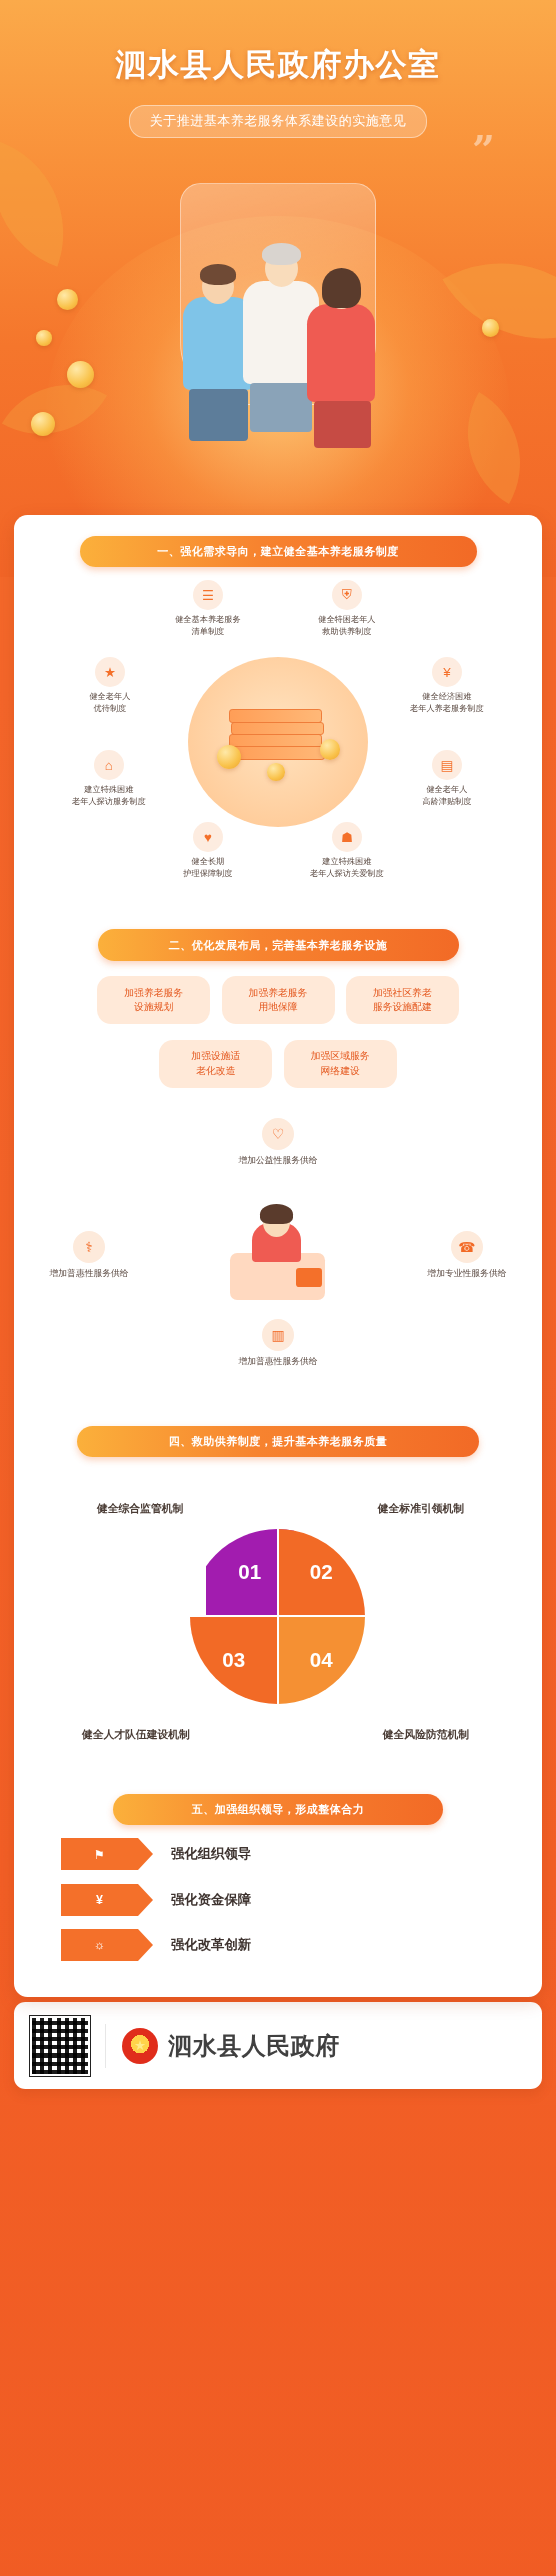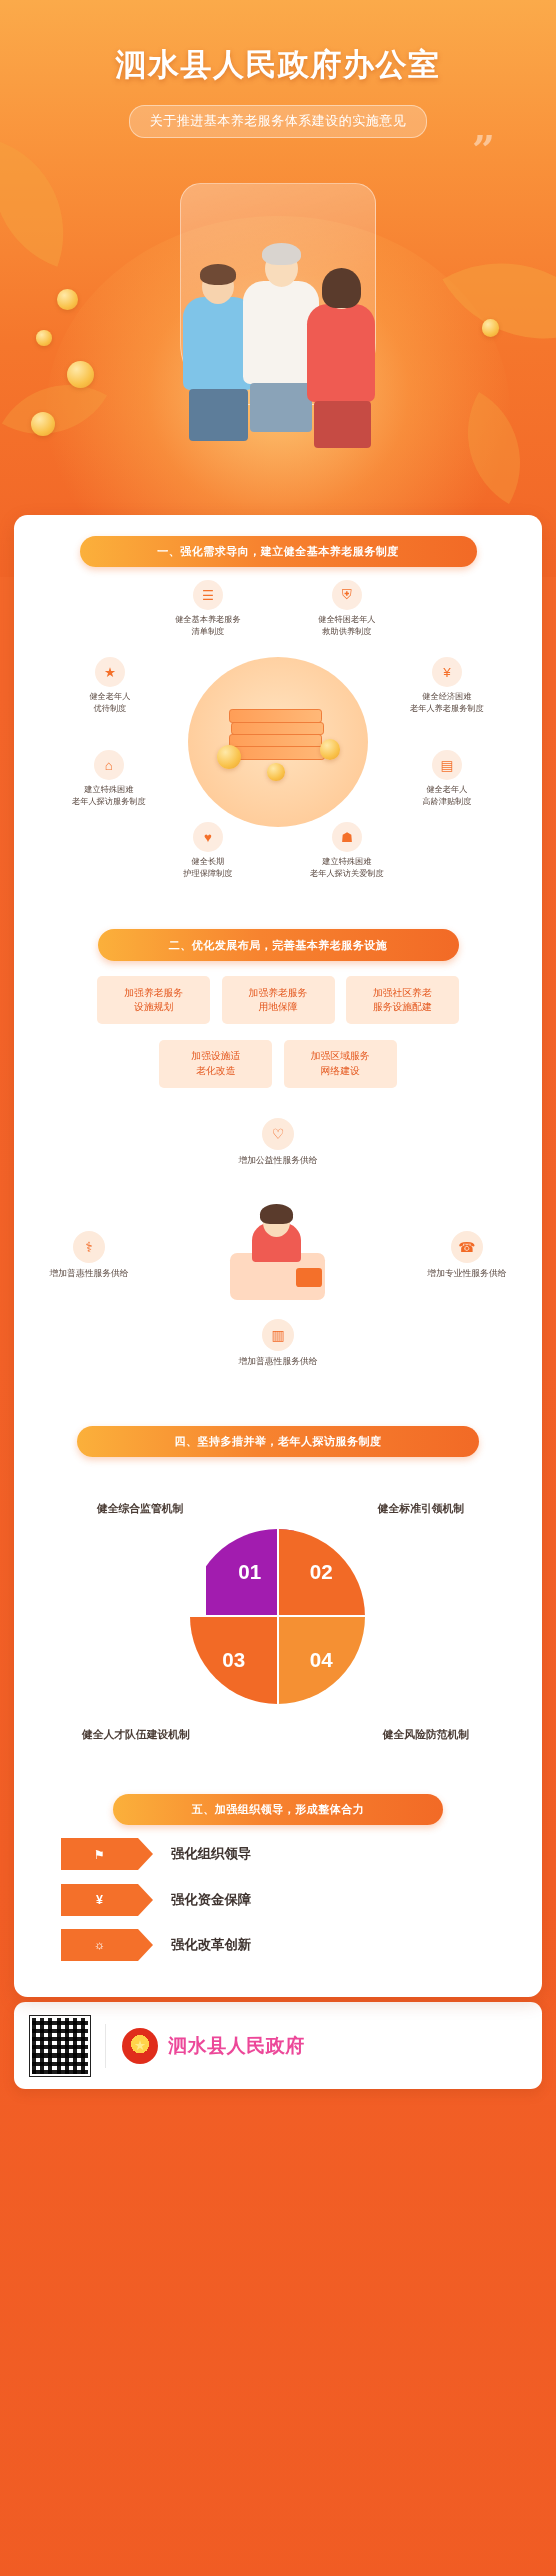--- a/index.html
+++ b/index.html
@@ -173,21 +173,21 @@
   .node .tx {
     font-size: 8.2px; color: #5b4a42; line-height: 1.45;
   }
 
   
   .pill-row { display: flex; justify-content: center; gap: 11.3px; margin-top: 15.5px; }
   .pill {
     background: #ffe9d8;
     color: #e4571d;
     font-size: 9.8px;
-    border-radius: 5px;
+    border-radius: 14px;
     padding: 9.3px 7.2px;
     width: 113px;
     text-align: center;
     line-height: 1.5;
   }
 
   
   .s3-wrap { position: relative; height: 278px; margin-top: 13.4px; }
   .s3-center {
     position: absolute; left: 50%; top: 88px; margin-left: -57px;
@@ -255,21 +255,21 @@
     outline: 1px solid #222;
   }
   .fdiv { width:1px; height:44px; background:#e7e7e7; margin:0 15.5px; }
   .emblem {
     width: 36px; height: 36px; border-radius: 50%;
     background: radial-gradient(circle at 50% 45%, #ffd24a 0 34%, #e02d1b 34% 100%);
     position: relative;
     display:flex; align-items:center; justify-content:center;
     color:#ffe98a; font-size:13.4px;
   }
-  .fname { margin-left: 10.3px; font-size: 19px; color:#ec4899; font-weight: bold; letter-spacing: 0.5px; }
+  .fname { margin-left: 10.3px; font-size: 24px; color:#404040; font-weight: bold; letter-spacing: 0.5px; }
   .bottom-space { height: 24px; }
 </style>
 </head>
 <body>
 
 <div class="page">
 
   <div class="hero">
     <div class="hero-glow"></div>
 
@@ -420,21 +420,21 @@
           <div class="tx">增加专业性服务供给</div>
         </div>
         <div class="s3-item" style="left:50%; margin-left:-54px; top:201px;">
           <div class="ic">▥</div>
           <div class="tx">增加普惠性服务供给</div>
         </div>
       </div>
     </div>
 
     <div class="section">
-      <div class="sec-title w4">四、坚持多措并举，老年人探访服务制度</div>
+      <div class="sec-title w4">四、救助供养制度，提升基本养老服务质量</div>
 
       <div class="s4-wrap">
         <div class="qlabel" style="left:67px; top:27px;">健全综合监管机制</div>
         <div class="qlabel" style="right:62px; top:27px;">健全标准引领机制</div>
         <div class="qlabel" style="left:52px; bottom:21.6px;">健全人才队伍建设机制</div>
         <div class="qlabel" style="right:57px; bottom:21.6px;">健全风险防范机制</div>
 
         <div class="quad">
           <div class="q q1">01</div>
           <div class="q q2">02</div>

